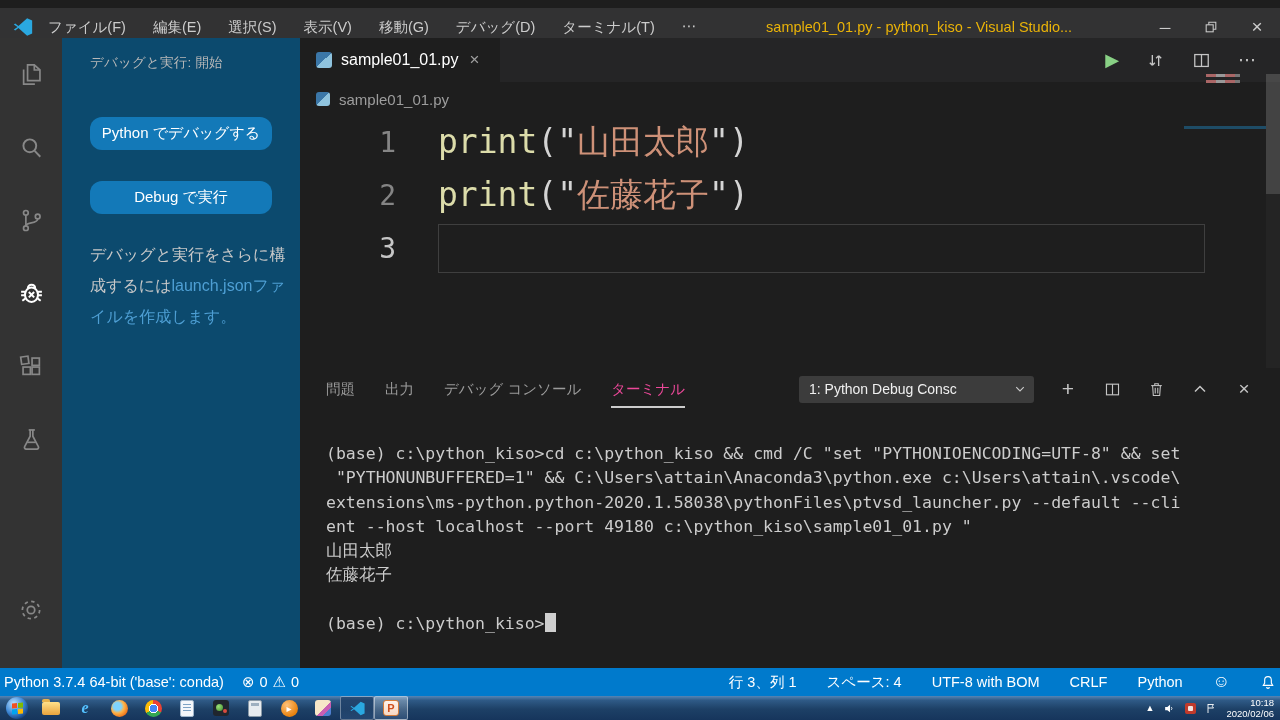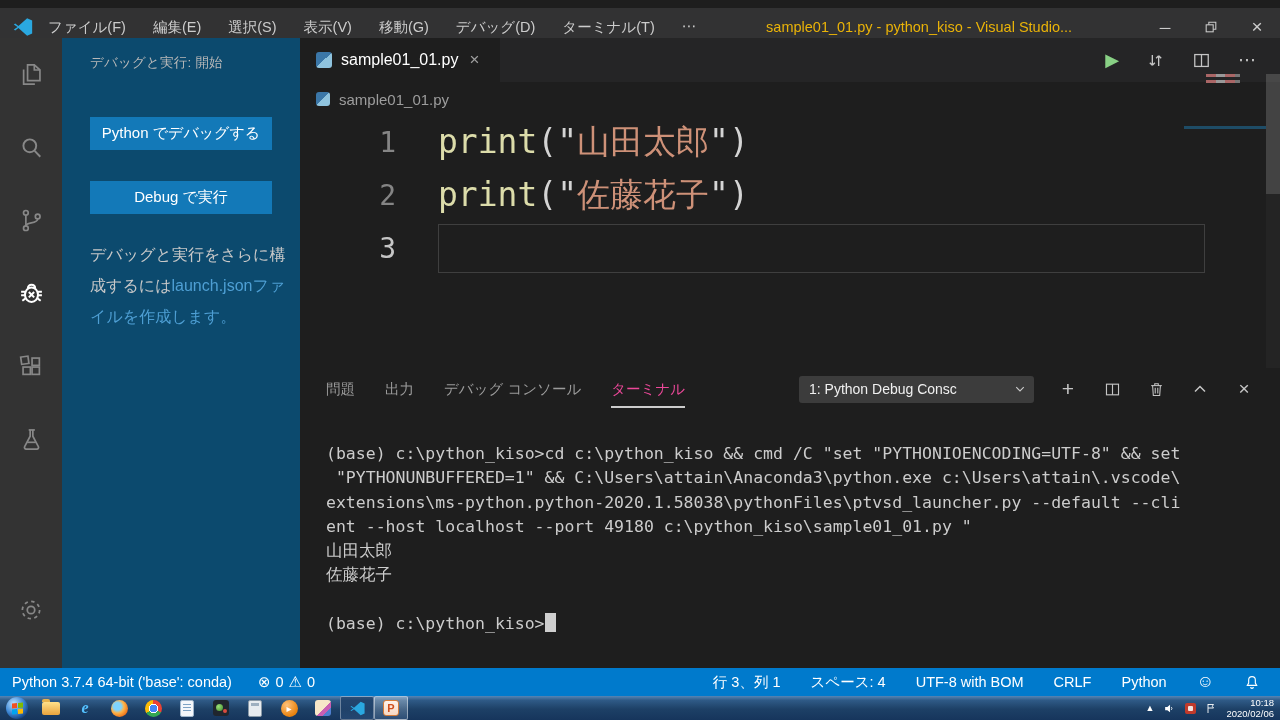--- a/index.html
+++ b/index.html
@@ -19,21 +19,21 @@
 
   
   .activitybar { position:absolute; left:0; top:38px; width:62px; height:630px; background:#333333; display:flex; flex-direction:column; align-items:center; }
   .ab-item { width:62px; height:73px; display:flex; align-items:center; justify-content:center; color:#888888; }
   .ab-item.active { color:#ffffff; }
   .ab-gear { margin-top:auto; margin-bottom:22px; }
 
   
   .sidebar { position:absolute; left:62px; top:38px; width:238px; height:630px; background:#0c4a6e; color:#cccccc; }
   .sb-header { position:absolute; left:28px; top:16px; font-size:13.5px; color:#b8b8b8; letter-spacing:.2px; }
-  .sb-btn { position:absolute; left:28px; width:182px; height:33px; background:#1379b8; color:#ffffff; font-size:15px; display:flex; align-items:center; justify-content:center; border:none; border-radius:0; cursor:pointer; font-family:inherit; }
+  .sb-btn { position:absolute; left:28px; width:182px; height:33px; background:#1379b8; color:#ffffff; font-size:15px; display:flex; align-items:center; justify-content:center; border:none; border-radius:12px; cursor:pointer; font-family:inherit; }
   .sb-btn.debug { top:79px; }
   .sb-btn.run { top:143px; }
   .sb-hint { position:absolute; left:28px; top:201px; width:198px; font-size:16px; line-height:31px; color:#c8c8c8; word-break:break-all; }
   .sb-hint a { color:#4e9fd4; text-decoration:none; cursor:pointer; }
 
   
   .editor { position:absolute; left:300px; top:38px; width:980px; height:330px; background:#1e1e1e; }
   .tabbar { position:absolute; left:0; top:0; width:980px; height:44px; background:#252526; display:flex; }
   .tab { width:200px; height:44px; background:#1e1e1e; display:flex; align-items:center; gap:9px; padding:0 12px 0 16px; }
   .tab-label { color:#ffffff; font-size:16px; white-space:nowrap; }
@@ -72,22 +72,22 @@
   .pa { width:44px; height:30px; display:flex; align-items:center; justify-content:center; cursor:pointer; }
   .pa.plus { font-size:21px; }
   .pa.close { font-size:19px; }
   .terminal { position:absolute; left:0; top:42px; width:980px; height:258px; padding:8px 0 0 26px; font-family:"DejaVu Sans Mono",monospace; font-size:16.5px; line-height:24.2px; color:#cccccc; }
   .term-line { height:24.2px; white-space:pre; }
   .cursor { display:inline-block; width:11px; height:19px; background:#cfcfcf; vertical-align:-3px; }
 
   
   .statusbar { position:absolute; left:0; top:668px; width:1280px; height:28px; background:#007acc; color:#ffffff; display:flex; align-items:center; font-size:14.5px; }
   .sbi { display:flex; align-items:center; gap:6px; white-space:nowrap; cursor:pointer; }
-  .sb-left { display:flex; align-items:center; gap:26px; padding-left:12px; }
-  .sb-right { margin-left:auto; display:flex; align-items:center; gap:30px; padding-right:20px; }
+  .sb-left { display:flex; align-items:center; gap:18px; padding-left:4px; }
+  .sb-right { margin-left:auto; display:flex; align-items:center; gap:30px; padding-right:4px; }
   .sb-problems { display:flex; align-items:center; gap:5px; }
   .sb-ico { font-size:15px; }
 
   
   .taskbar { position:absolute; left:0; top:696px; width:1280px; height:24px; background:linear-gradient(#5585b5 0%,#2f5a86 18%,#1d4066 55%,#16355c 100%); display:flex; align-items:center; }
   .tk-btn { width:34px; height:24px; display:flex; align-items:center; justify-content:center; cursor:pointer; }
   .tk-btn.running { background:linear-gradient(rgba(255,255,255,.32),rgba(150,190,230,.18)); border:1px solid rgba(255,255,255,.45); border-radius:2px; }
   .tk-btn.pressed { background:linear-gradient(rgba(20,45,80,.55),rgba(60,100,150,.35)); border:1px solid rgba(255,255,255,.35); border-radius:2px; }
   .orb { width:22px; height:22px; border-radius:50%; background:radial-gradient(circle at 35% 30%,#bfe3ff,#3f8ad8 45%,#123d7a 80%); display:flex; align-items:center; justify-content:center; }
   .orb-flag { display:grid; grid-template-columns:5px 5px; grid-template-rows:5px 5px; gap:1px; transform:skewY(-6deg); }

